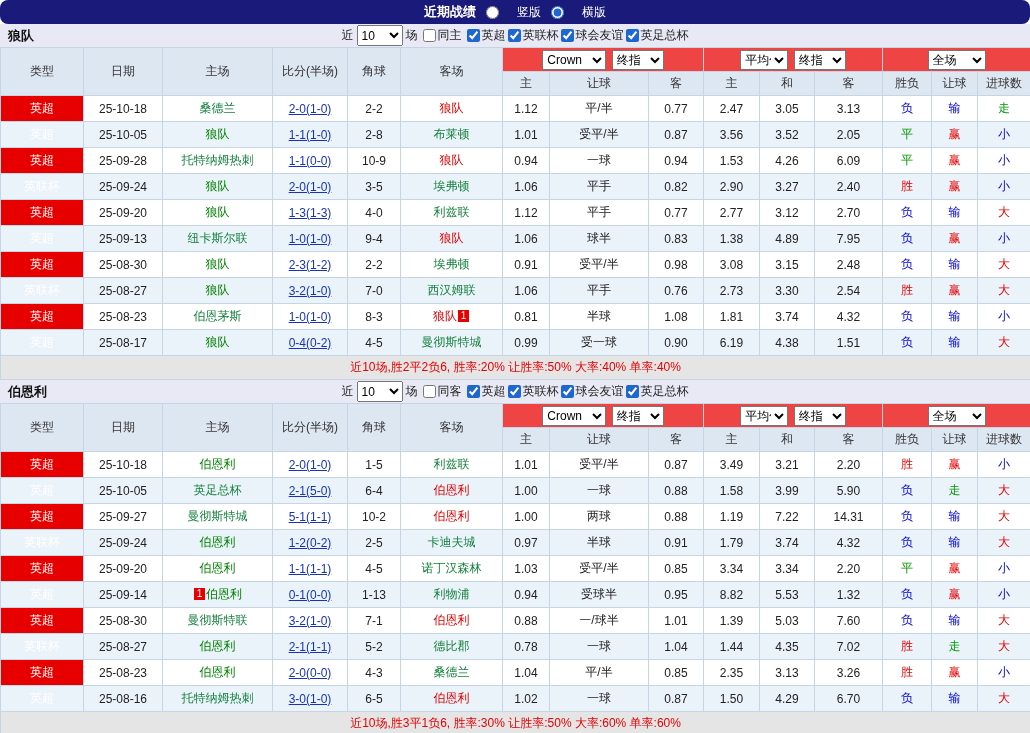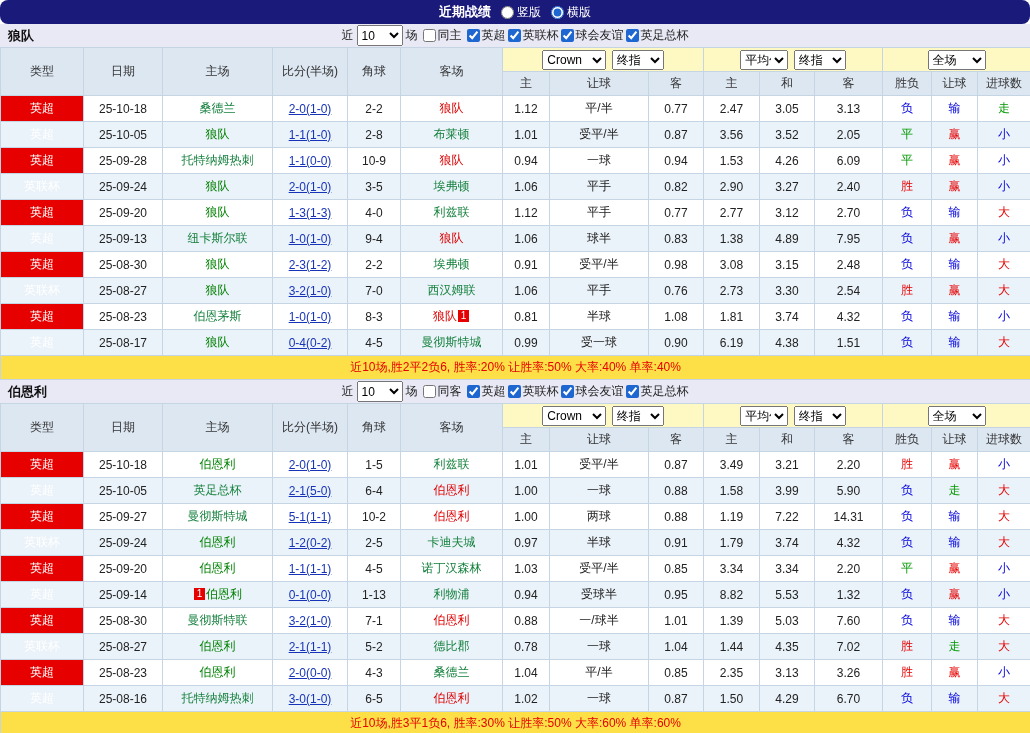--- a/index.html
+++ b/index.html
@@ -10,61 +10,61 @@
     font-size:12px; color:#222;
   }
   input[type=checkbox], input[type=radio]{ accent-color:var(--accent-blue); width:13px; height:13px; vertical-align:middle; margin:0 2px 0 0; }
 
   
   .topbar{
     height:24px; background:var(--topbar-bg); color:#fff;
     display:flex; align-items:center; justify-content:center; gap:10px;border-radius:8px;
   }
   .topbar .title{ font-weight:bold; font-size:13px; }
-  .radio-label{ display:inline-flex; align-items:center; gap:1px; cursor:pointer; }
+  .radio-label{ display:inline-flex; align-items:center; gap:16px; cursor:pointer; }
 
   
   .team-bar{
     position:relative; height:23px; background:#e9e9f6;
     display:flex; align-items:center; justify-content:center;
   }
   .team-name{ position:absolute; left:8px; font-weight:bold; font-size:13px; color:#111; }
   .filters{ display:inline-flex; align-items:center; gap:3px; }
   .filters .cb{ display:inline-flex; align-items:center; margin-left:2px; cursor:pointer; }
   .count-select{ width:46px; height:21px; font-size:12px; }
 
   
   table.grid{ table-layout:fixed; width:1030px; border-collapse:collapse;border-radius:15px; }
   .grid th, .grid td{
     border:1px solid #c6d5e3; text-align:center; vertical-align:middle;
     overflow:hidden; white-space:nowrap;
   }
   .grid thead th{ background:#dde7f2; font-weight:normal; color:#333; height:24px; }
-  .grid thead .sel-th{ background:#fef9c3; }
+  .grid thead .sel-th{ background:#ef4444; }
   .grid thead select{ height:20px; font-size:12px; margin:0 1px; }
   .sel-w1{ width:64px; } .sel-w2{ width:52px; } .sel-w3{ width:48px; } .sel-w4{ width:58px; }
   .grid tbody td{ height:26px; background:#fff; }
   .grid tbody tr.alt td{ background:#ebf3fa; }
   td.type{ color:#fff; padding:0; }
   td.type.t-red{ background:var(--league-red); }
   td.type.t-gray{ background:var(--league-gray); }
   td.score{ color:var(--score-blue);text-decoration:underline; }
   .focal-home{ color:var(--focal-home); }
   .focal-away{ color:var(--focal-away); }
   .opp{ color:#15803d; }
   .c-red{ color:var(--result-red); }
   .c-green{ color:var(--result-green); }
   .c-blue{ color:var(--result-blue); }
   .rank-badge{
     display:inline-block; background:var(--league-red); color:#fff;
     font-size:10px; line-height:12px; min-width:11px; height:12px;
     margin:0 1px; vertical-align:1px;
   }
   td.summary{
-    height:24px; background:#fde047; color:var(--summary-red); text-align:center;margin-left:25px;
+    height:24px; background:#e5e5e5; color:var(--summary-red); text-align:center;margin-left:25px;
   }
 </style>
 </head>
 <body>
 
 <div class="topbar">
   <span class="title">近期战绩</span>
   <label class="radio-label">
     <input type="radio" name="layout" style="">
     <span>竖版</span>

